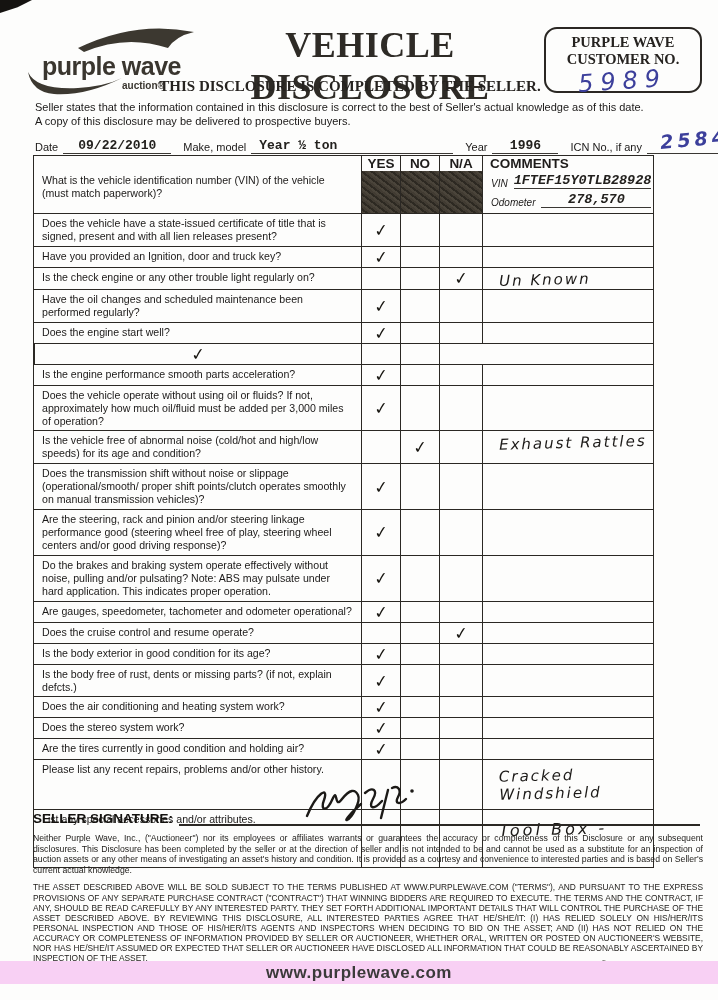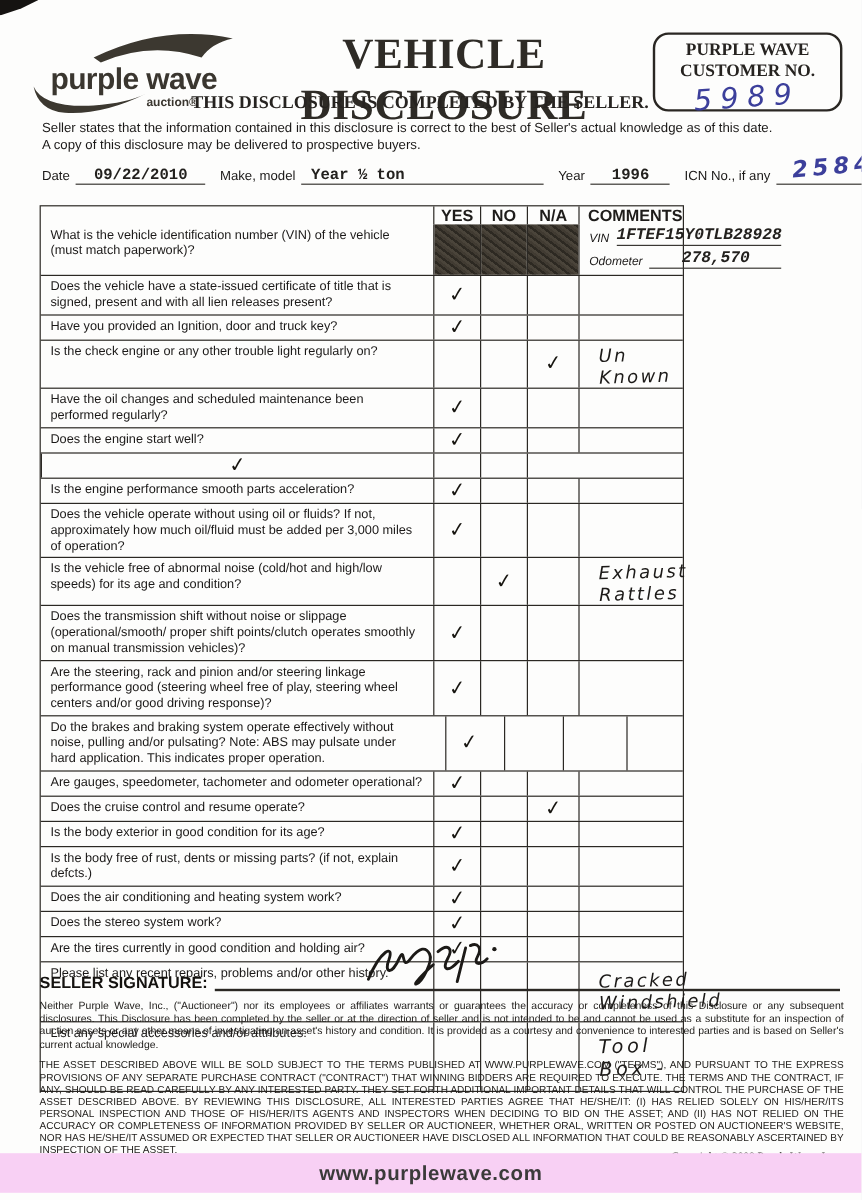--- a/index.html
+++ b/index.html
@@ -17,21 +17,21 @@
   .cust-box .lbl{font-family:"Liberation Serif",serif;font-weight:bold;font-size:14.5px;line-height:1.15;color:#262320;}
   .cust-no{display:inline-block;margin-top:0px;font-family:"DejaVu Sans",sans-serif;font-style:italic;font-size:24px;letter-spacing:7px;color:#3c3f9b;transform:rotate(-4deg);}
   
   .intro{position:absolute;left:35px;top:101px;width:668px;font-size:11px;line-height:1.25;color:#1b1918;}
   .meta{position:absolute;left:35px;top:131px;width:668px;display:flex;align-items:flex-end;font-size:11px;color:#1b1918;white-space:nowrap;}
   .meta .lab{margin:0 5px 1px 0;}
   .fieldline{display:inline-block;border-bottom:1.6px solid #3a3733;text-align:center;font-family:"Liberation Mono",monospace;font-weight:bold;font-size:13px;color:#23211e;padding:0 4px 0 4px;}
   .hw{font-family:"DejaVu Sans",sans-serif;font-style:italic;color:#1c1a18;display:inline-block;}
   .hw-blue{color:#3c3f9b;}
   
-  .dtable{position:absolute;left:33px;top:155px;width:537px;border:1.6px solid #2b2824;box-sizing:border-box;background:#fdfdfc;margin-top:16px;}
+  .dtable{position:absolute;left:33px;top:155px;width:621px;border:1.6px solid #2b2824;box-sizing:border-box;background:#fdfdfc;}
   .trow{display:grid;grid-template-columns:327px 39px 39px 43px 1fr;border-top:1.4px solid #2b2824;box-sizing:border-box;}
   .trow:first-child{border-top:none;}
   .thead-row{font-weight:bold;font-size:13.5px;}
   .thead-row .ac{display:flex;align-items:center;justify-content:center;}
   .thead-row .cc{display:flex;align-items:center;padding-left:7px;}
   .qcell{font-size:10.6px;line-height:1.22;padding:3px 8px 3px 8px;box-sizing:border-box;color:#1b1918;}
   .ac{border-left:1.4px solid #2b2824;box-sizing:border-box;display:flex;align-items:center;justify-content:center;}
   .cc{border-left:1.4px solid #2b2824;box-sizing:border-box;font-size:10.6px;}
   .check{font-family:"DejaVu Sans",sans-serif;font-size:17px;color:#16140f;transform:rotate(-6deg);font-weight:bold;}
   .dark{background:repeating-linear-gradient(37deg,#4a443a 0 2px,#2d2922 2px 4px,#413b32 4px 6px);}
@@ -43,21 +43,21 @@
   .sigline{position:absolute;left:33px;top:806px;width:667px;display:flex;align-items:flex-end;}
   .siglabel{font-weight:bold;font-size:13.5px;color:#14120f;white-space:nowrap;}
   .sigrule{flex:1;border-bottom:2px solid #2b2824;height:18px;margin-left:6px;position:relative;}
   .sigrule svg{position:absolute;left:120px;top:-22px;}
   
   .legal{position:absolute;left:33px;top:833px;width:670px;}
   .legal p{margin:0 0 7px 0;font-size:8.7px;line-height:1.22;text-align:justify;color:#23211e;}
   .legal .bold{font-weight:normal;font-size:8.4px;line-height:1.2;}
   .copyright{text-align:right;font-family:"Liberation Serif",serif;font-size:9.5px;color:#2a2723;margin-top:-10px;padding-right:4px;}
   
-  .urlbar{position:absolute;left:0;top:961px;width:718px;height:33px;background:#f8d0f4;display:flex;align-items:center;justify-content:center;}
+  .urlbar{position:absolute;left:0;top:961px;width:718px;height:23px;background:#f8d0f4;display:flex;align-items:center;justify-content:center;}
   .urlbar span{font-size:17px;font-weight:bold;color:#3b3a3a;letter-spacing:.5px;}
 </style>
 </head>
 <body>
 
 <div class="page">
 
   <div class="corner-artifact"></div>
 
   <div class="logo">
@@ -210,21 +210,21 @@
         </div>
         <div class="trow" style="min-height: 42px;">
           <div class="qcell">Are the steering, rack and pinion and/or steering linkage performance good (steering wheel free of play, steering wheel centers and/or good driving response)?</div>
           <div class="ac">
             <span class="check">✓</span>
           </div>
           <div class="ac"></div>
           <div class="ac"></div>
           <div class="cc"></div>
         </div>
-        <div class="trow" style="min-height: 42px; gap: 10px;">
+        <div class="trow" style="min-height: 42px;">
           <div class="qcell">Do the brakes and braking system operate effectively without noise, pulling and/or pulsating? Note: ABS may pulsate under hard application.  This indicates proper operation.</div>
           <div class="ac">
             <span class="check">✓</span>
           </div>
           <div class="ac"></div>
           <div class="ac"></div>
           <div class="cc"></div>
         </div>
         <div class="trow" style="min-height: 18px;">
           <div class="qcell">Are gauges, speedometer, tachometer and odometer operational?</div>

